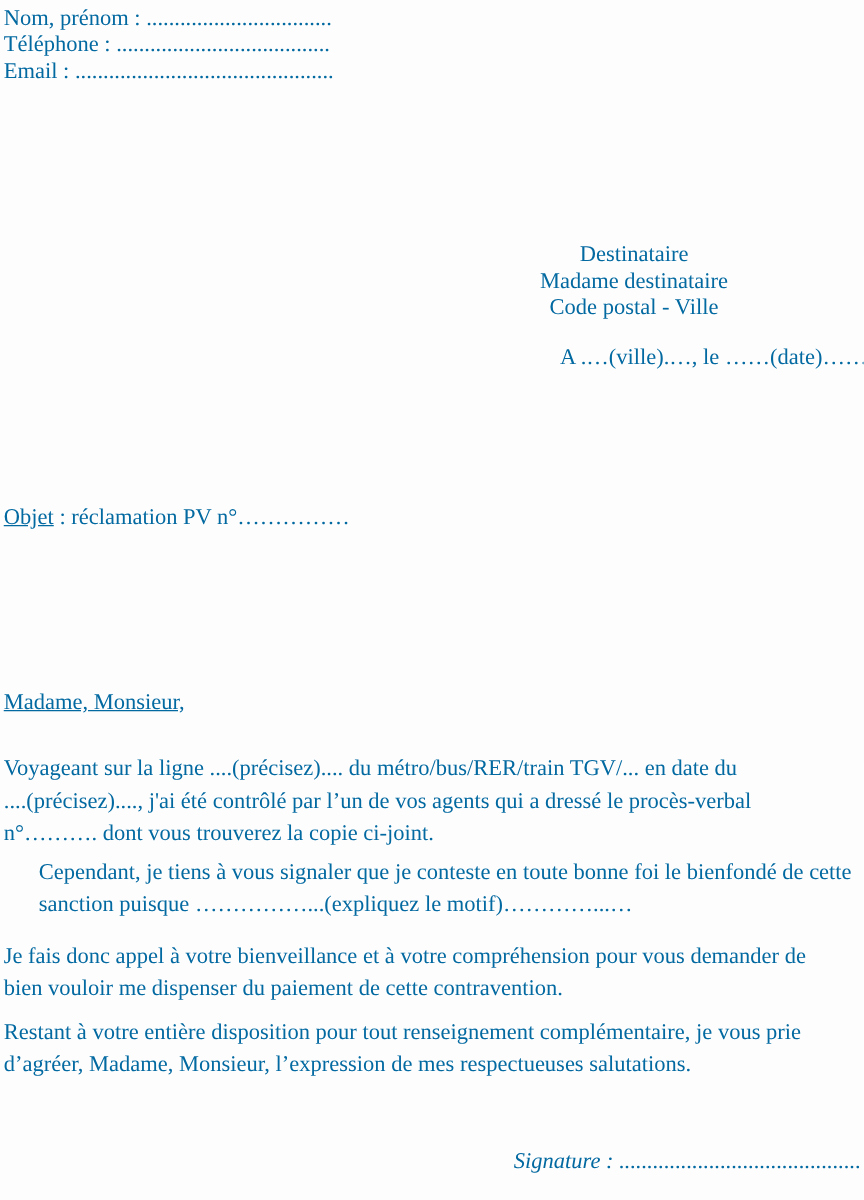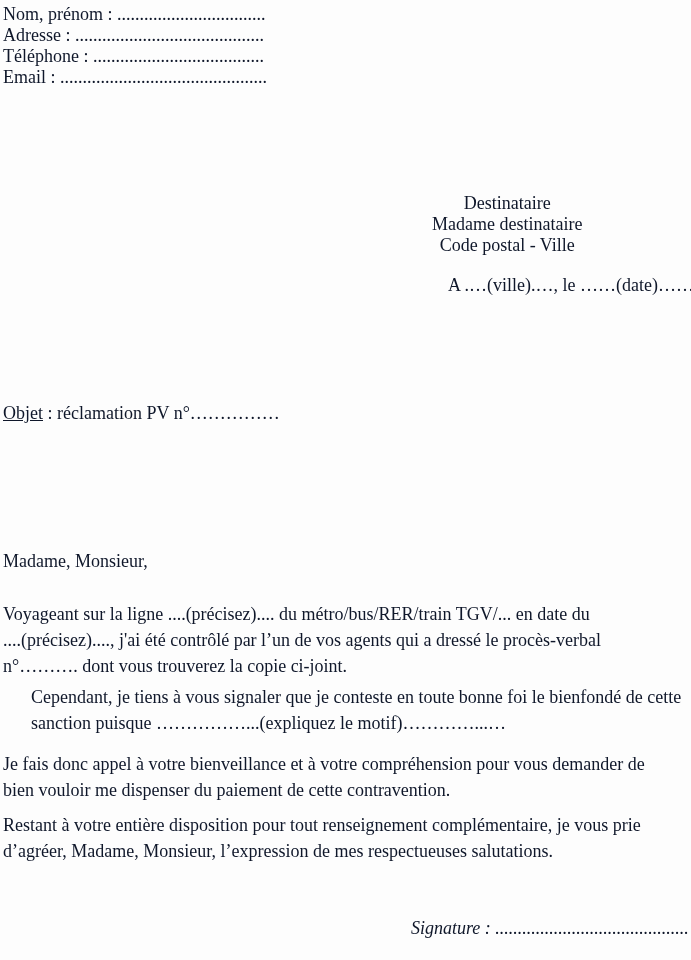--- a/index.html
+++ b/index.html
@@ -21,35 +21,34 @@
   .lines div { line-height: 21px; white-space: nowrap; }
   .para { line-height: 26px; white-space: pre-line; }
   .subject-line { line-height: 23px; white-space: nowrap; font-family: Liberation Serif, serif; }
   .label-underline { text-decoration: underline; }
   .nowrap { white-space: nowrap; }
 
   #sender-block    { left: 3px;   top: 4px; }
   #recipient-block { left: 432px; top: 193px; text-align: center; }
   #date-line       { left: 448px; top: 275px; }
   #subject-block   { left: 3px;   top: 402px; }
-  #salutation      { left: 3px;   top: 551px; }
+  #salutation      { left: 3px;   top: 551px; text-decoration: underline; }
   #paragraph-1     { left: 3px;   top: 601px; }
   #paragraph-2     { left: 3px;   top: 684px; margin-left: 28px; }
   #paragraph-3     { left: 3px;   top: 751px; }
   #paragraph-4     { left: 3px;   top: 812px; }
   #signature-line  { left: 411px; top: 918px; font-style: italic; }
 </style>
 </head>
 <body>
 
-<div class="page" style="background: rgb(253, 253, 253); color: #0f172a;">
+<div class="page" style="background: rgb(253, 253, 253); color: #0369a1;">
 
   <div id="sender-block" class="abs lines">
     <div>Nom, prénom : .................................</div>
-    <div>Adresse : ..........................................</div>
     <div>Téléphone : ......................................</div>
     <div>Email : ..............................................</div>
   </div>
 
   <div id="recipient-block" class="abs lines">
     <div>Destinataire</div>
     <div>Madame destinataire</div>
     <div>Code postal - Ville</div>
   </div>
 

